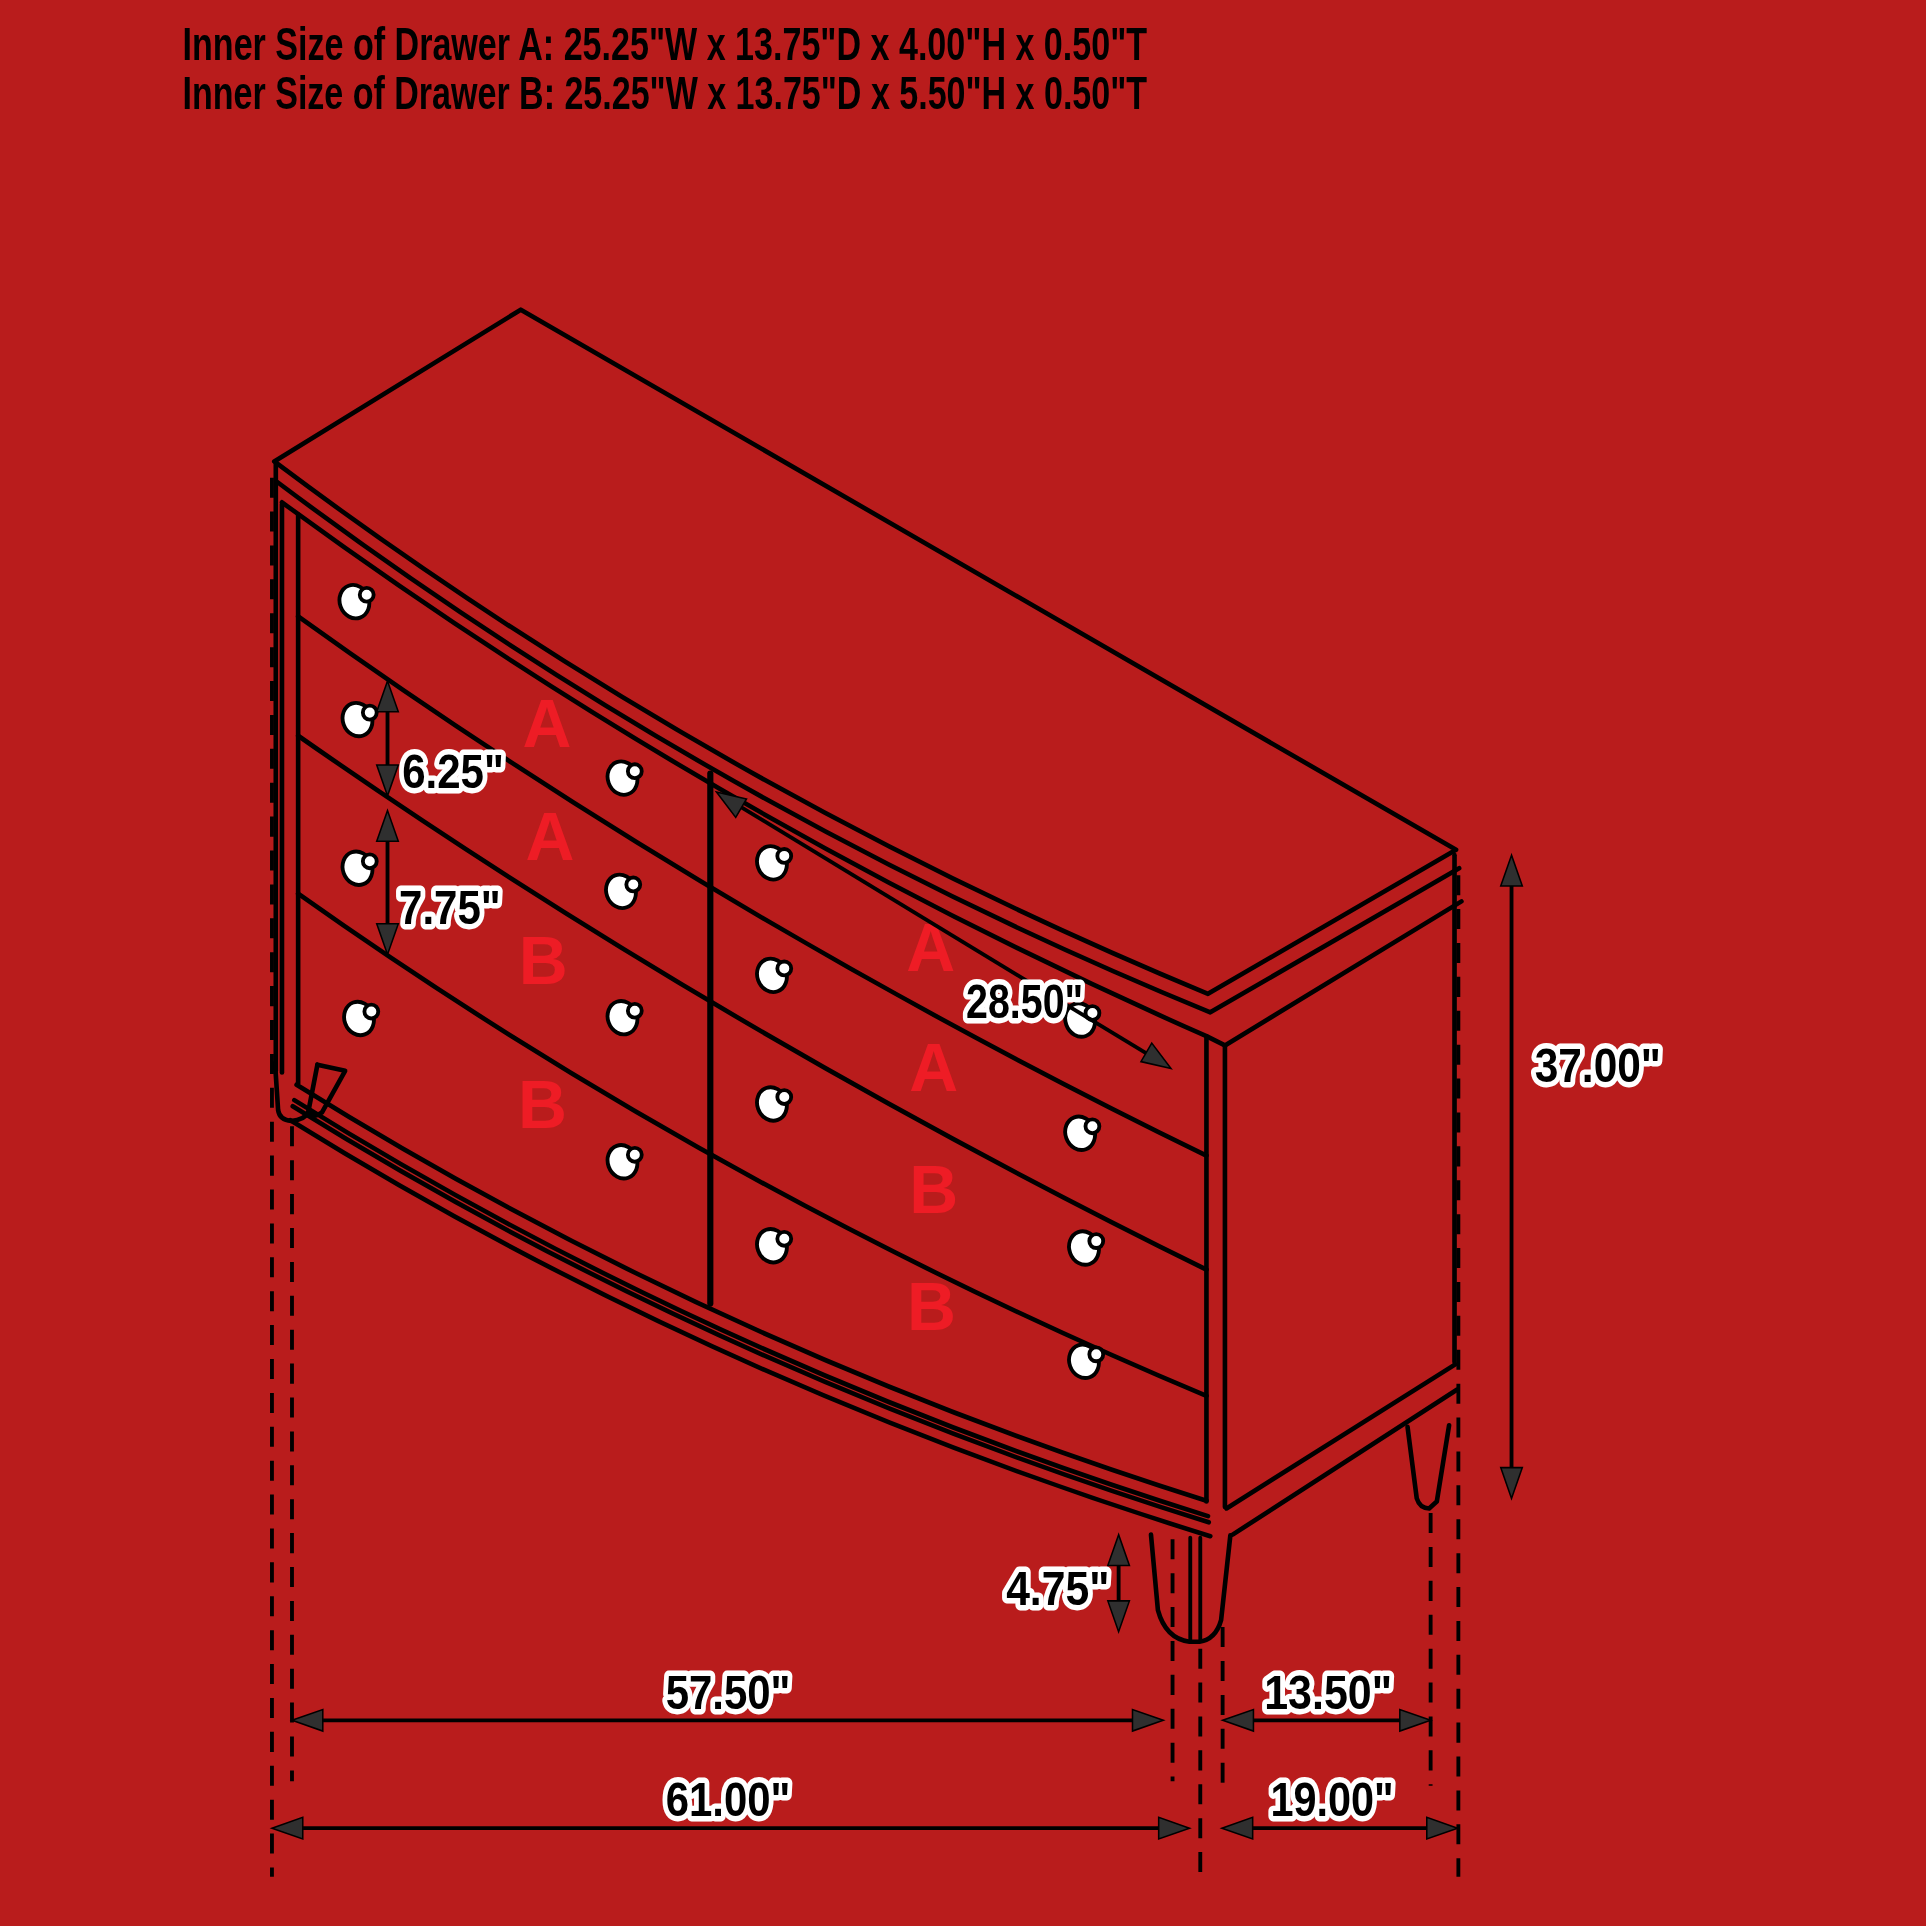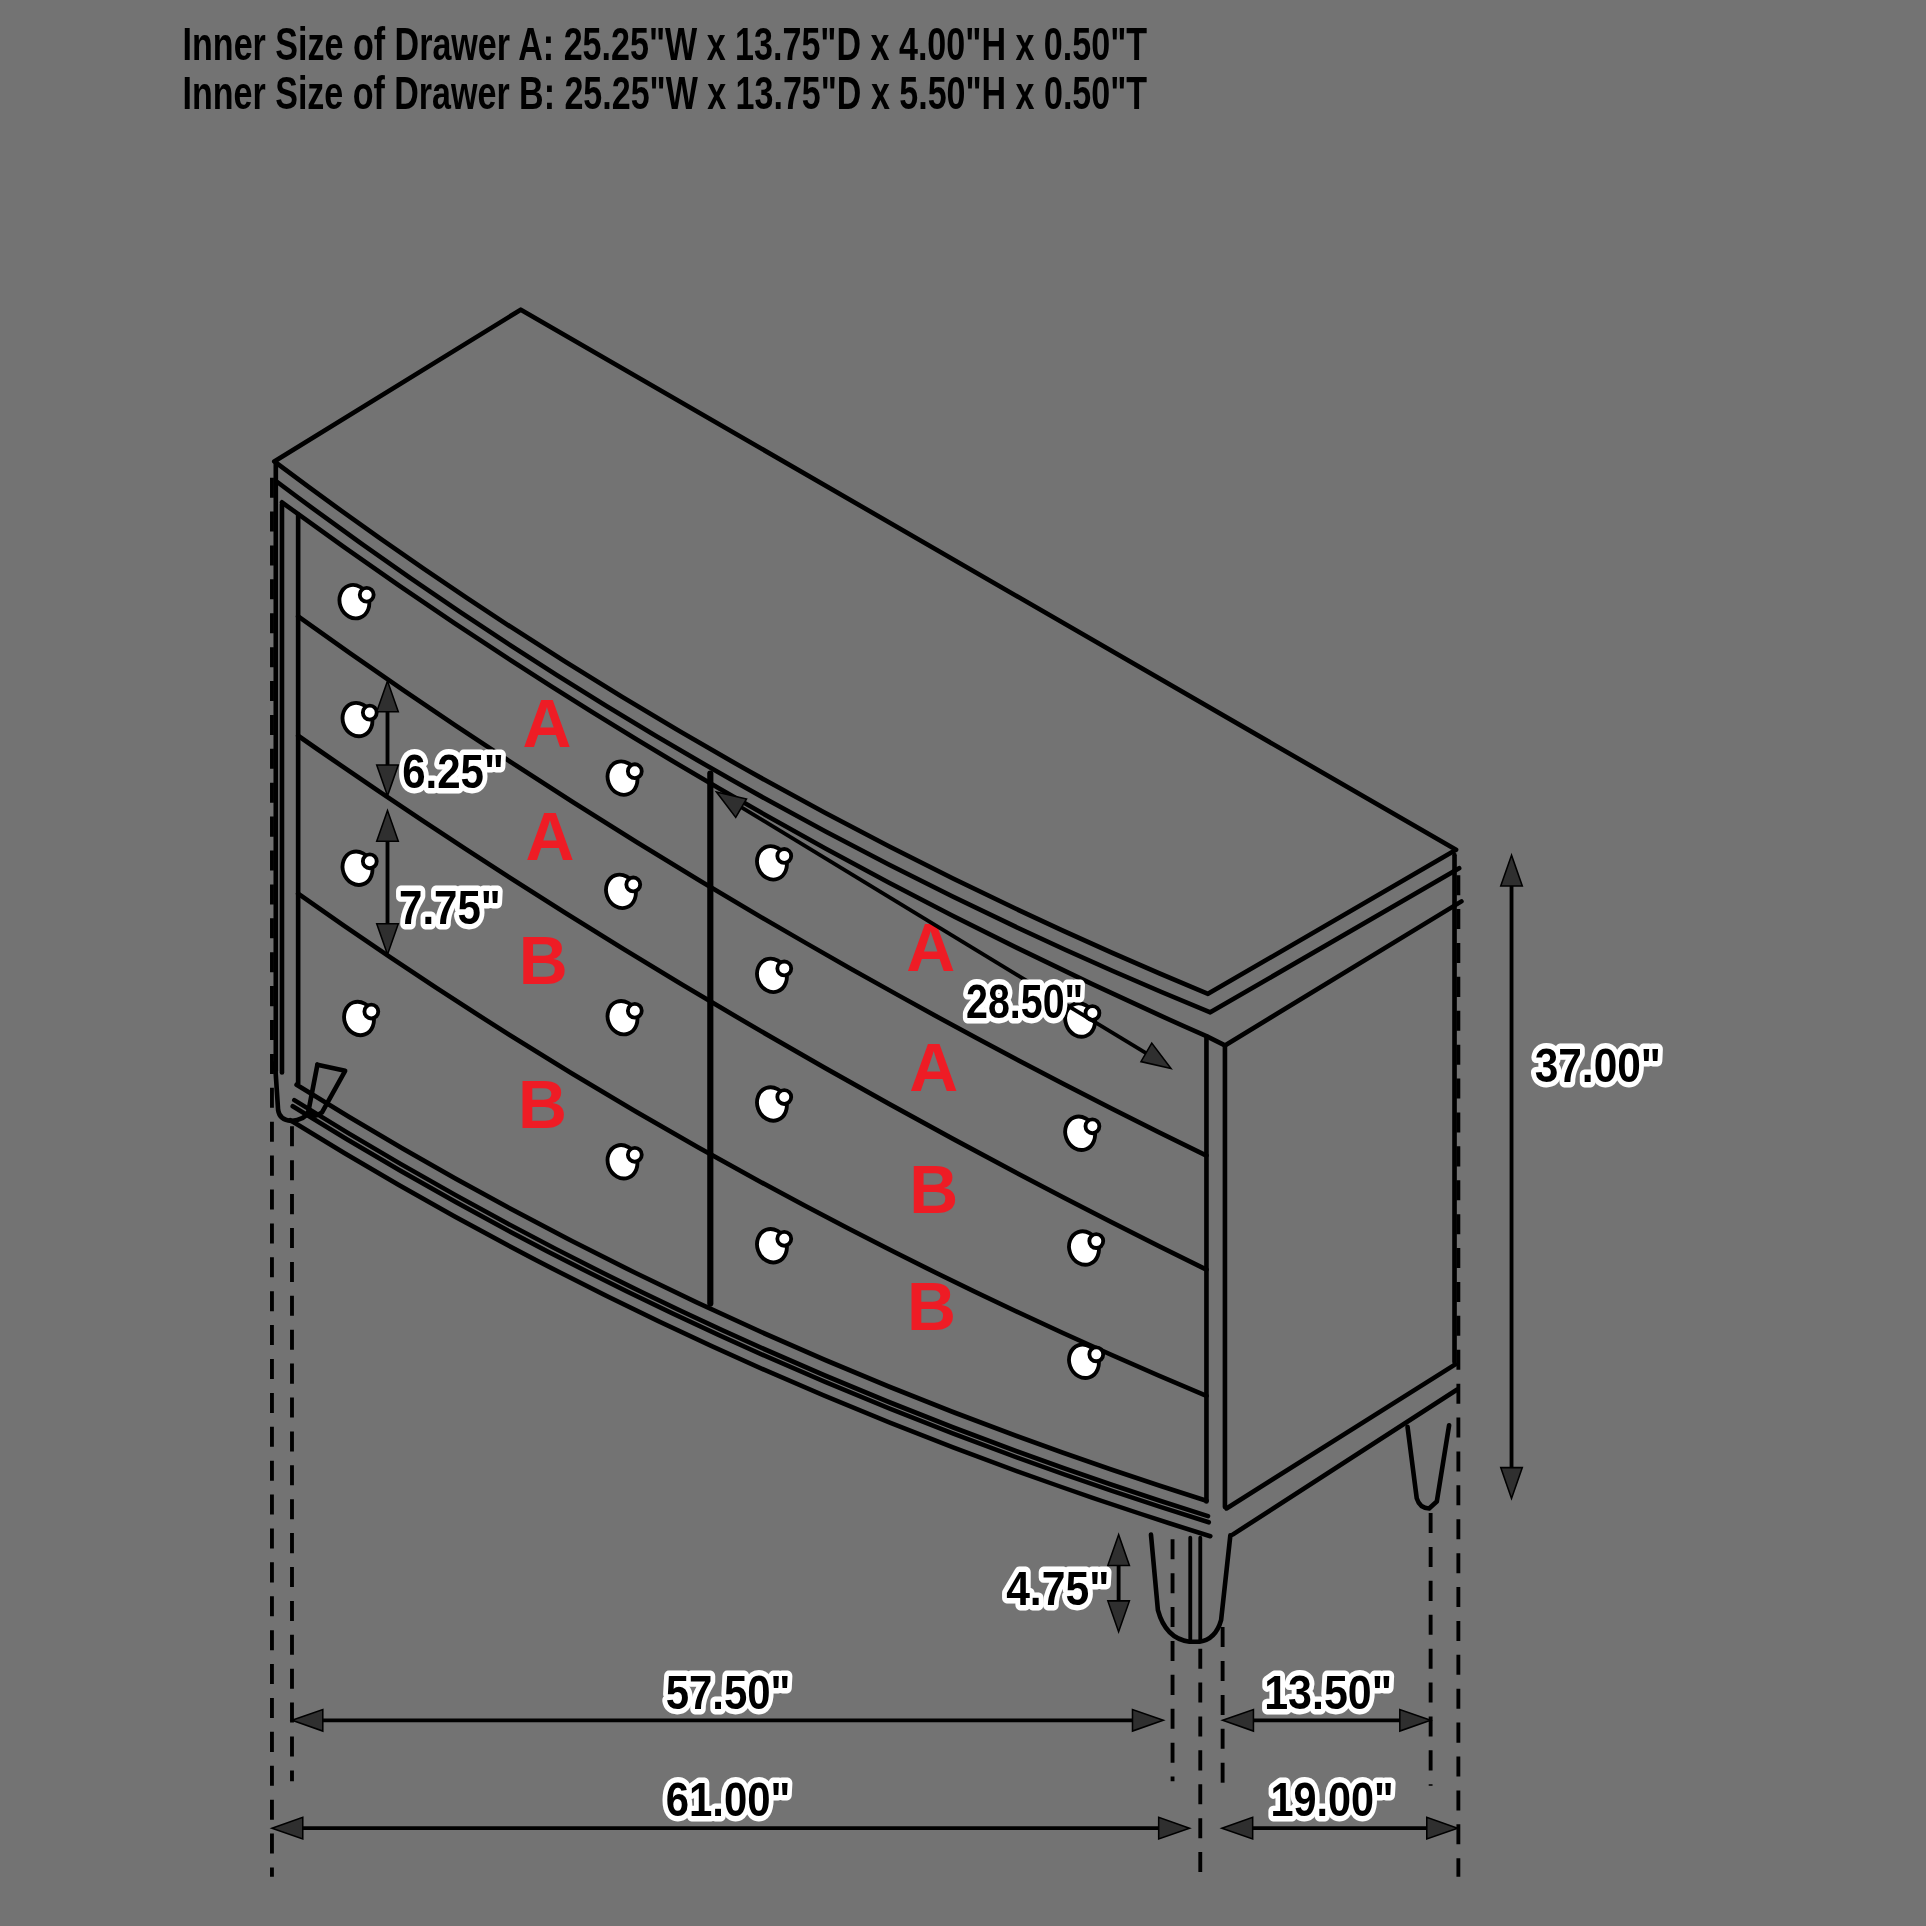--- a/index.html
+++ b/index.html
@@ -1,16 +1,16 @@
 <!DOCTYPE html>
 <html style="font-size:12.3px"><head>
 <meta charset="utf-8">
 <style>
   html,body{margin:0;padding:0;background:#ffffff;}
-  .page{width:1926px;height:1926px;position:relative;background:#737373;overflow:hidden;}
+  .page{width:1926px;height:1926px;position:relative;background:#b91c1c;overflow:hidden;}
   svg{display:block;}
   text{font-family:"Liberation Sans", sans-serif;}
   .title-text{font-size:60px;font-weight:bold;fill:#000;}
   .dim-text{font-size:62px;font-weight:bold;fill:#000;paint-order:stroke;stroke:#ffffff;stroke-width:14px;stroke-linejoin:round;}
   .drawer-letter{font-size:88px;font-weight:bold;}
   .outline{fill:none;stroke:#000;stroke-width:6;stroke-linecap:round;stroke-linejoin:round;}
   .thin{fill:none;stroke:#000;stroke-width:5;stroke-linecap:round;}
   .dashed{fill:none;stroke:#000;stroke-width:5;stroke-dasharray:26 18;}
   .dimline{fill:none;stroke:#000;stroke-width:5;}
   .arrow{stroke:#000;stroke-width:2;}

